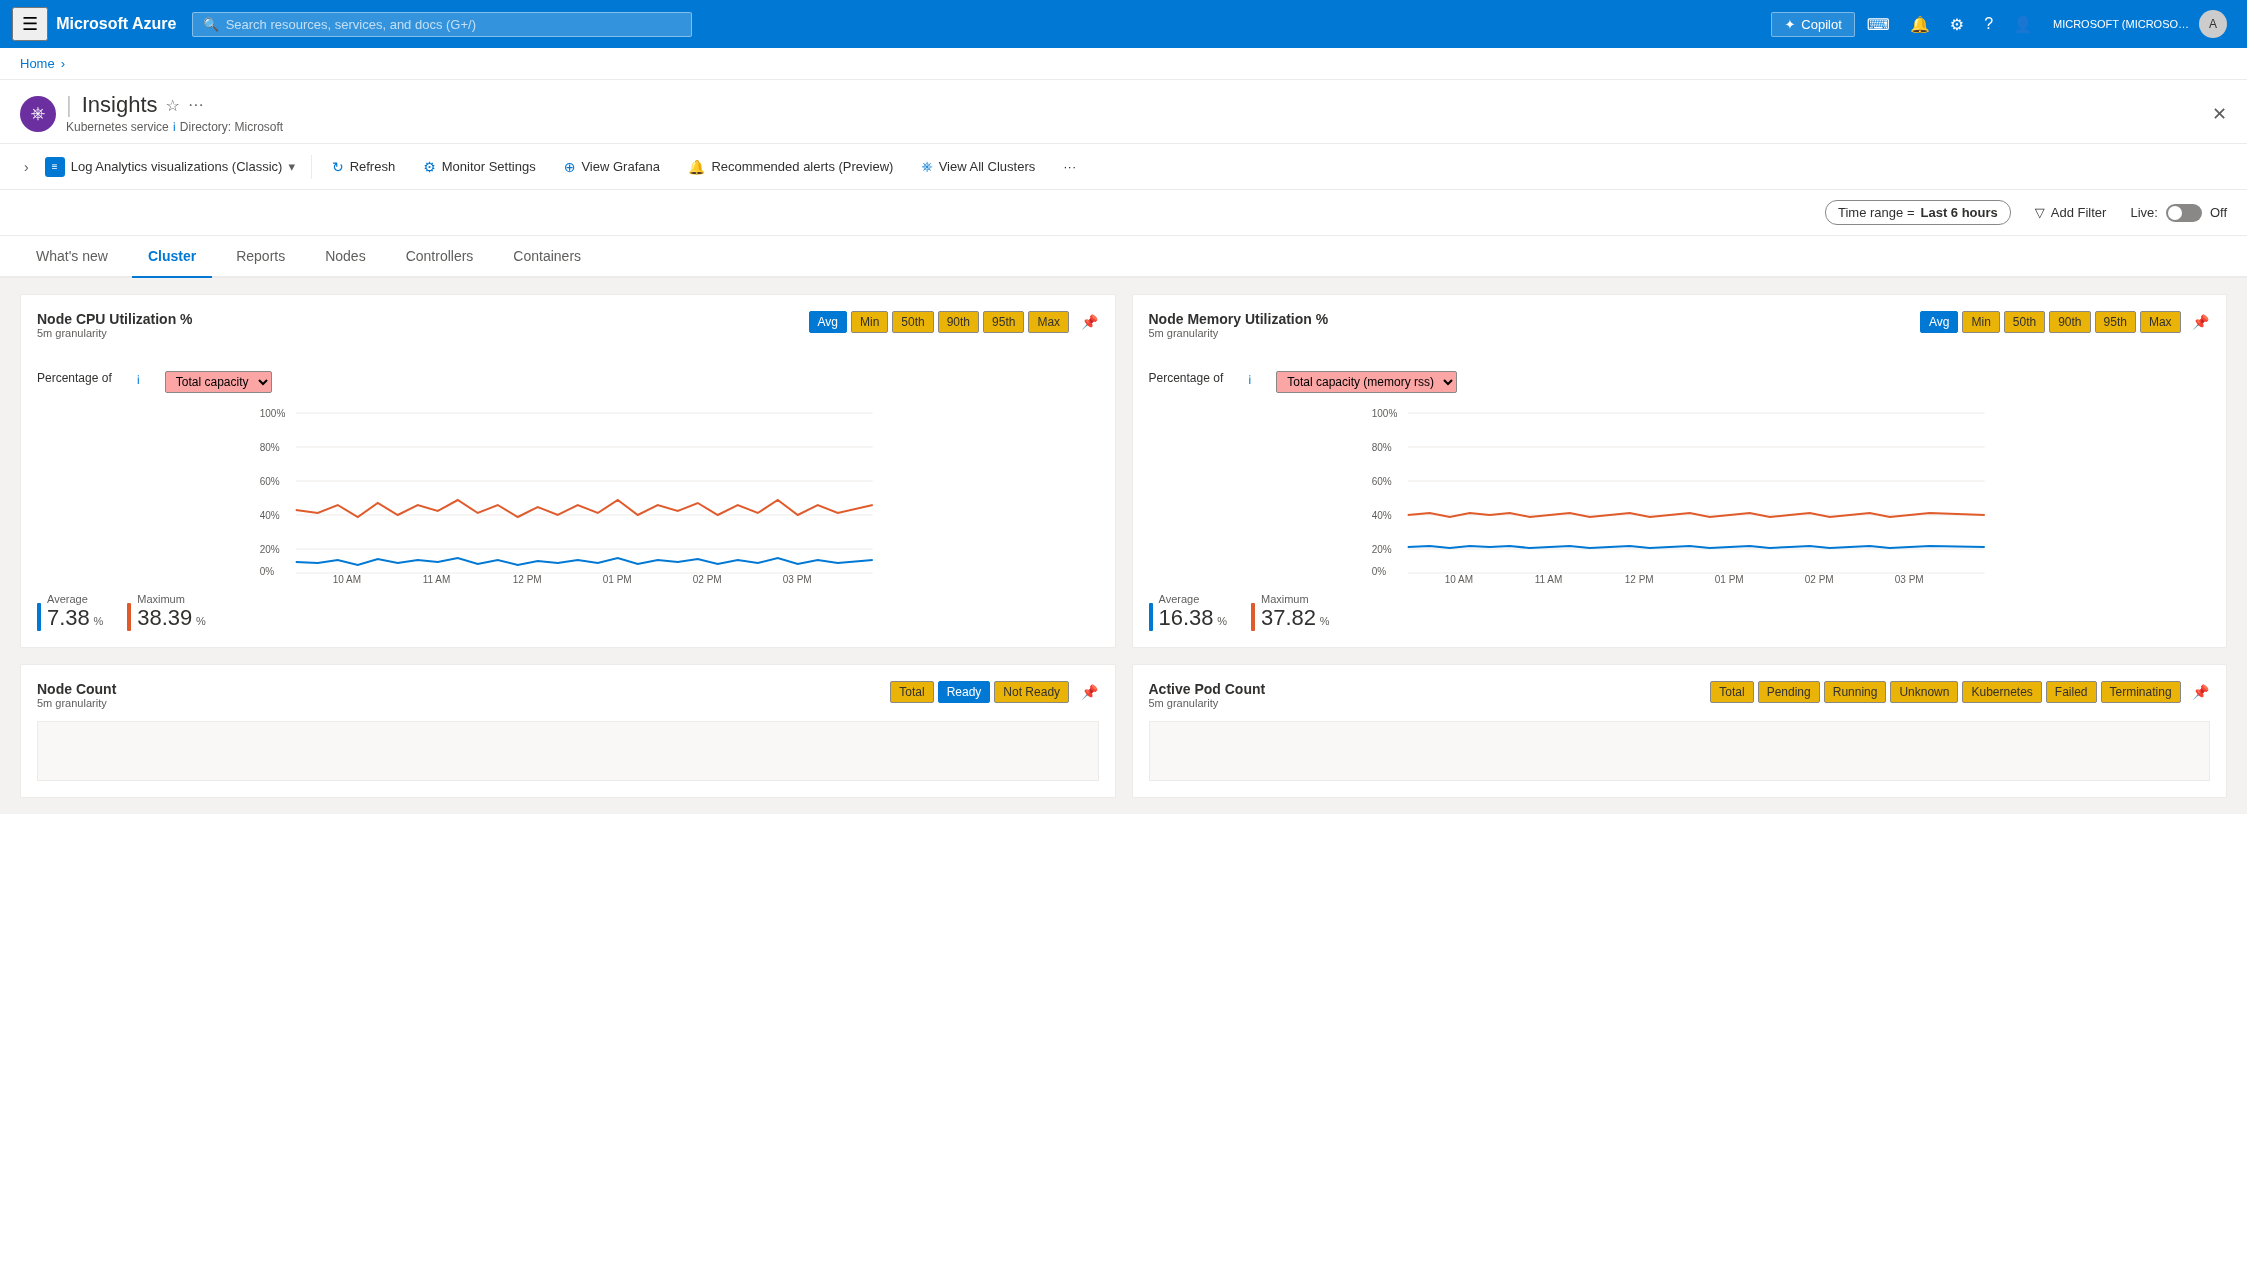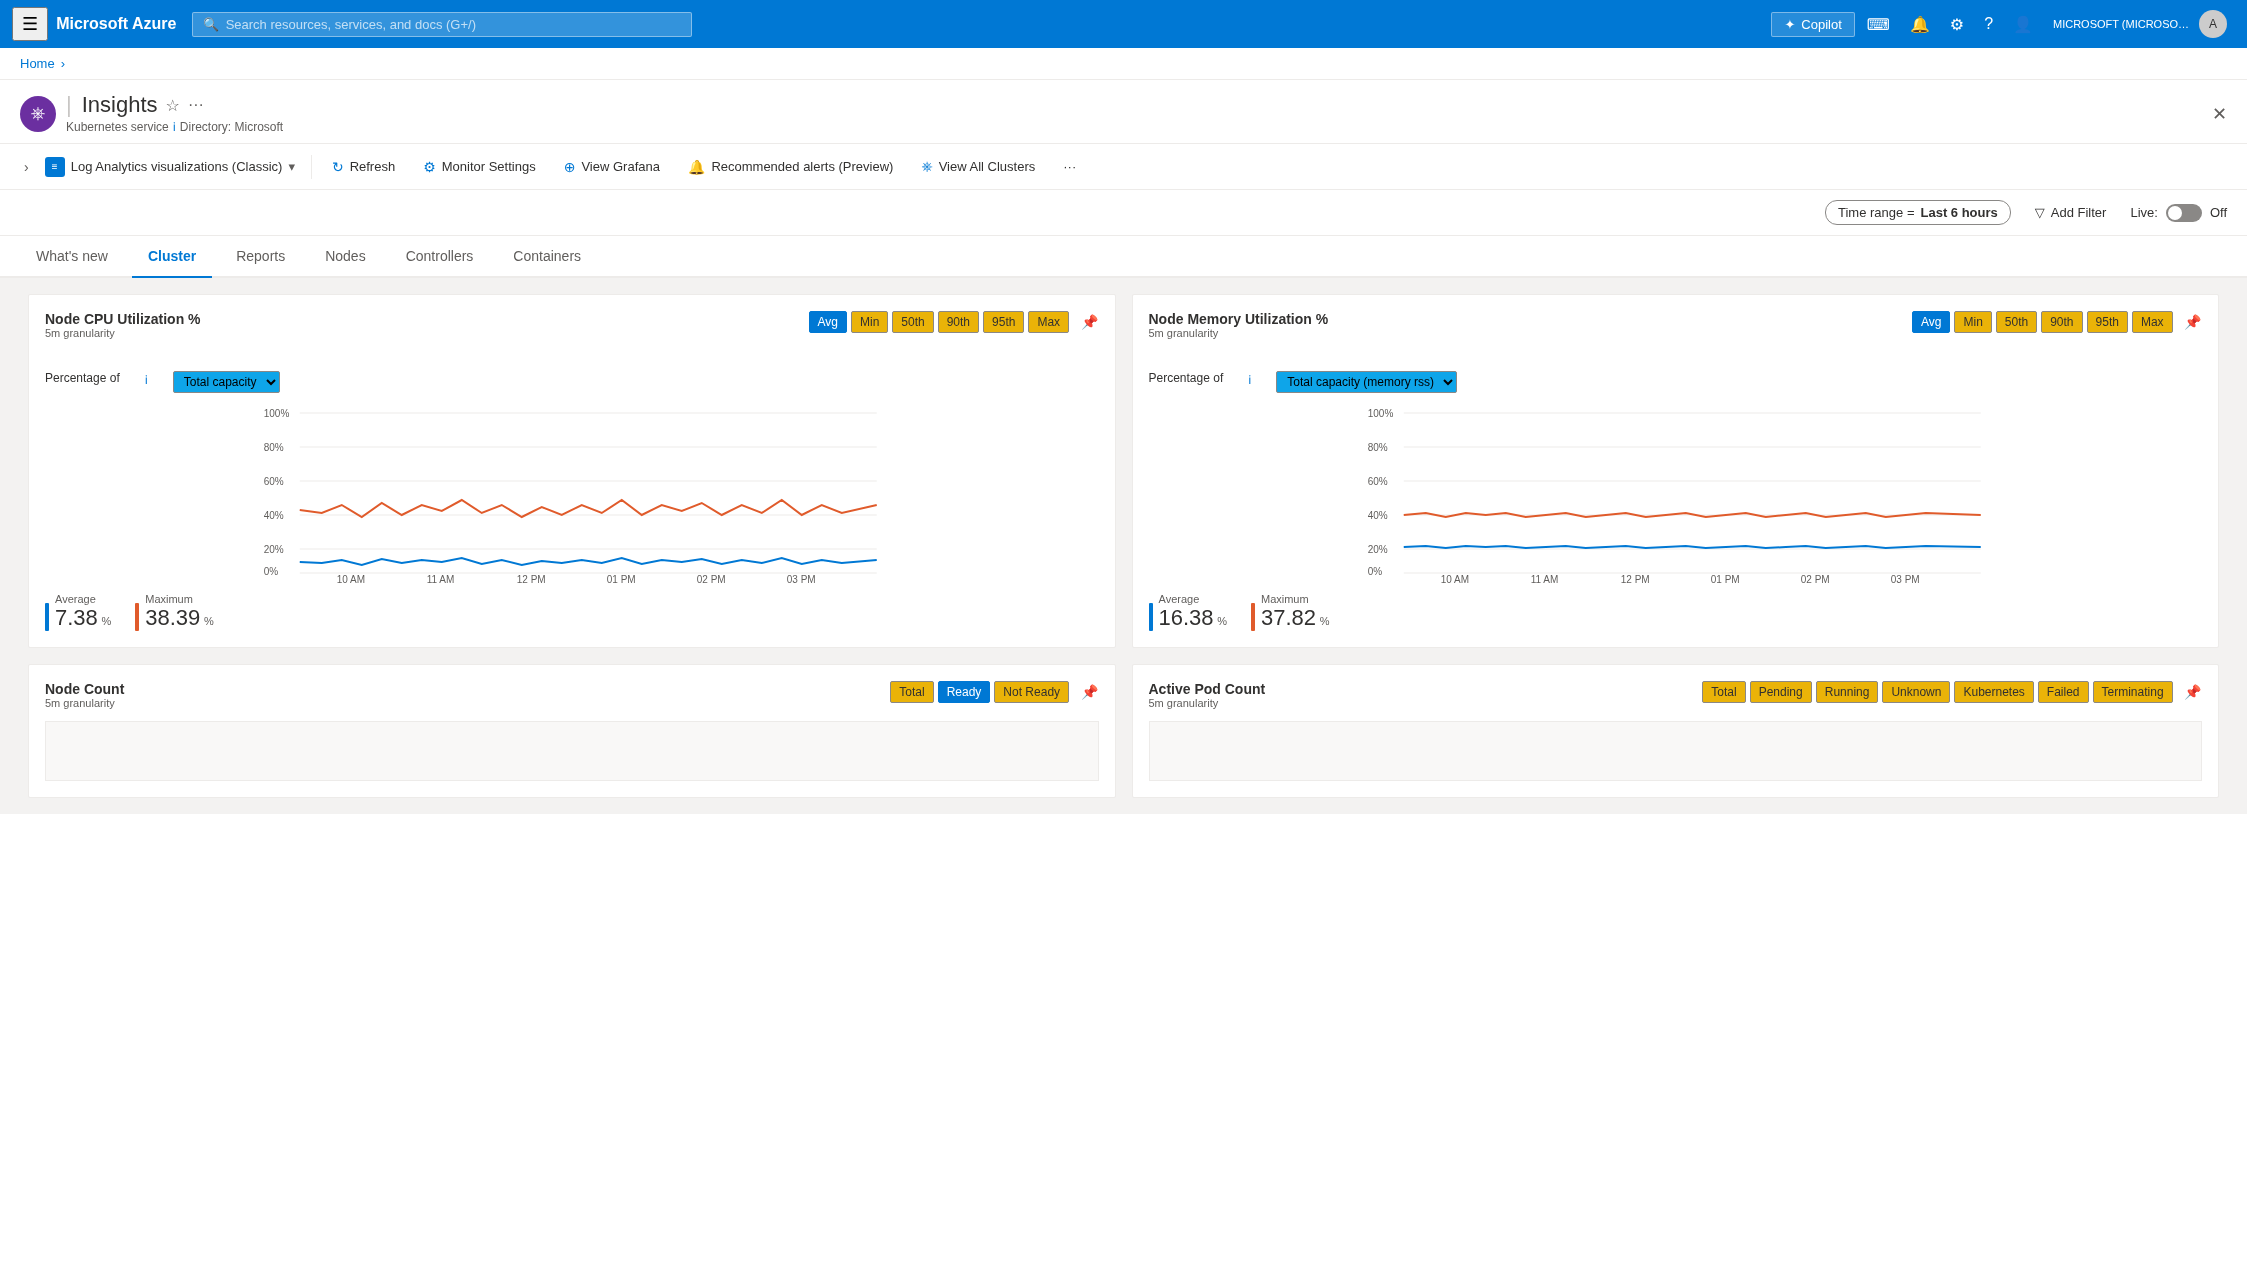--- a/index.html
+++ b/index.html
@@ -195,21 +195,21 @@
       margin-bottom: -2px;
     }
     .tab.active {
       color: #0078d4;
       border-bottom: 2px solid #0078d4;
       font-weight: 600;
     }
 
     
     .charts-area {
-      padding: 16px 28px;
+      padding: 16px 20px;
       background: #f3f2f1;
       display: flex;
       flex-direction: column;
       gap: 16px;
     }
     .charts-row {
       display: grid;
       grid-template-columns: 1fr 1fr;
       gap: 16px;
     }
@@ -234,21 +234,21 @@
     }
     .chart-btn.active { background: #0078d4; color: white; border-color: #0078d4; }
     .pin-icon { color: #0078d4; font-size: 14px; cursor: pointer; margin-left: 8px; }
     .chart-options {
       display: flex; align-items: flex-start; gap: 25px;
       margin-bottom: 12px;
       font-size: 12px; color: #323130; margin-top: 32px;
     }
     .chart-select {
       border: 1px solid #8a8886;
-      background: #0ea5e9;
+      background: #fca5a5;
       font-size: 12px;
       padding: 2px 6px;
       border-radius: 2px;
       cursor: pointer;
     }
 
     
     .chart-svg-wrap { width: 100%; height: 180px; position: relative; }
     svg.chart { width: 100%; height: 100%; }
 

